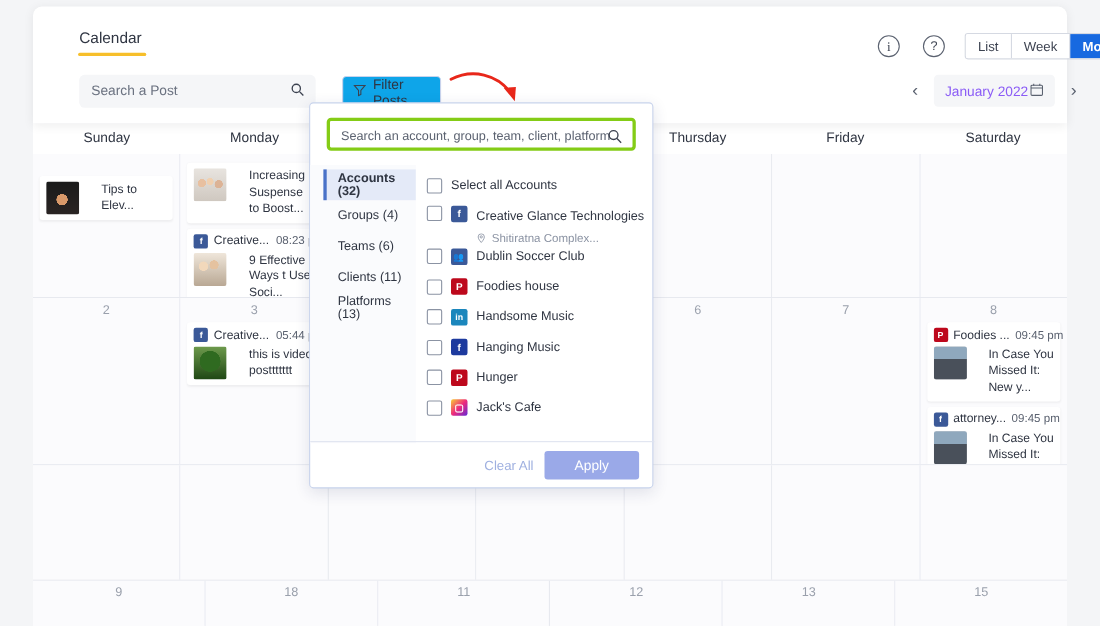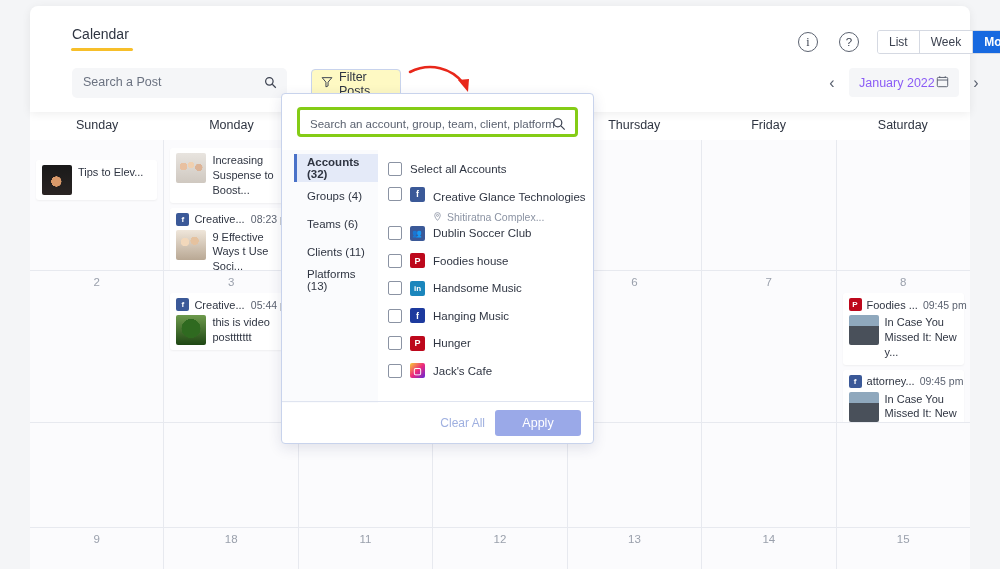--- a/index.html
+++ b/index.html
@@ -31,21 +31,21 @@
     position: absolute; left: 42px; top: 62px; width: 215px; height: 30px;
     background: #f5f6f8; border-radius: 5px;
   }
   .search-post .ph {
     position: absolute; left: 11px; top: 7px; font-size: 12.5px; color: #6b7280;
   }
   .search-post .ic { position: absolute; right: 10px; top: 7px; }
 
   .filter-btn {
     position: absolute; left: 281px; top: 63px; width: 90px; height: 29px;
-    border: 1px solid #c8d3ec; border-radius: 4px; background: #fef9c3;
+    border: 1px solid #c8d3ec; border-radius: 4px; background: #0ea5e9;
     display: flex; align-items: center; gap: 6px; padding-left: 9px;
     font-size: 12.5px; color: #2f3542; cursor: pointer;
   }
 
   .arrow-anno { position: absolute; left: 378px; top: 54px; }
 
   
   .icon-circle {
     position: absolute; top: 26px; width: 20px; height: 20px;
     border-radius: 50%; border: 1.3px solid #5b6270;
@@ -94,21 +94,21 @@
           background: #fbfbfd; padding: 0 6px; overflow: hidden; }
   .cell:last-child { border-right: none; }
   .daynum { text-align: center; font-size: 11.5px; color: #9aa0ac; padding-top: 5px; }
 
   
   .post { background: #fff; border-radius: 3px; margin-top: 5px; padding: 5px 6px;
           box-shadow: 0 1px 2px rgba(0,0,0,0.05); }
   .post-hd { display: flex; align-items: center; gap: 5px; margin-bottom: 4px; }
   .post-hd .nm { font-size: 11px; color: #2f3542; white-space: nowrap; }
   .post-hd .tm { font-size: 10.5px; color: #5b6270; margin-left: auto; white-space: nowrap; }
-  .post-bd { display: flex; gap: 6px; }
+  .post-bd { display: flex; gap: 20px; }
   .thumb { width: 30px; height: 30px; border-radius: 2px; flex: none; }
   .post-tx { font-size: 11px; color: #2f3542; line-height: 1.35; }
 
   .av { width: 13px; height: 13px; border-radius: 2px; flex: none;
         display: flex; align-items: center; justify-content: center;
         font-size: 8px; color: #fff; font-weight: bold; }
 
   
   .th-hands { background:
       radial-gradient(circle at 48% 55%, #d9996a 0 22%, transparent 23%),
@@ -366,23 +366,20 @@
         <div class="cell">
           <div class="daynum">11</div>
           </div>
         <div class="cell">
           <div class="daynum">12</div>
           </div>
         <div class="cell">
           <div class="daynum">13</div>
           </div>
         <div class="cell">
-          <div class="daynum">14</div>
-          </div>
-        <div class="cell">
           <div class="daynum">15</div>
           </div>
       </div>
 
     </div>
   </div>
 
   <div class="dd">
 
     <div class="dd-search">

